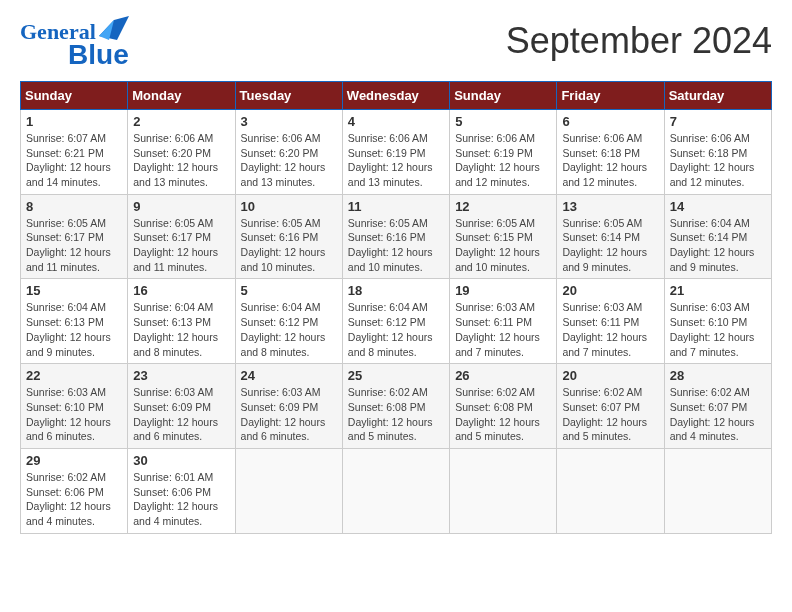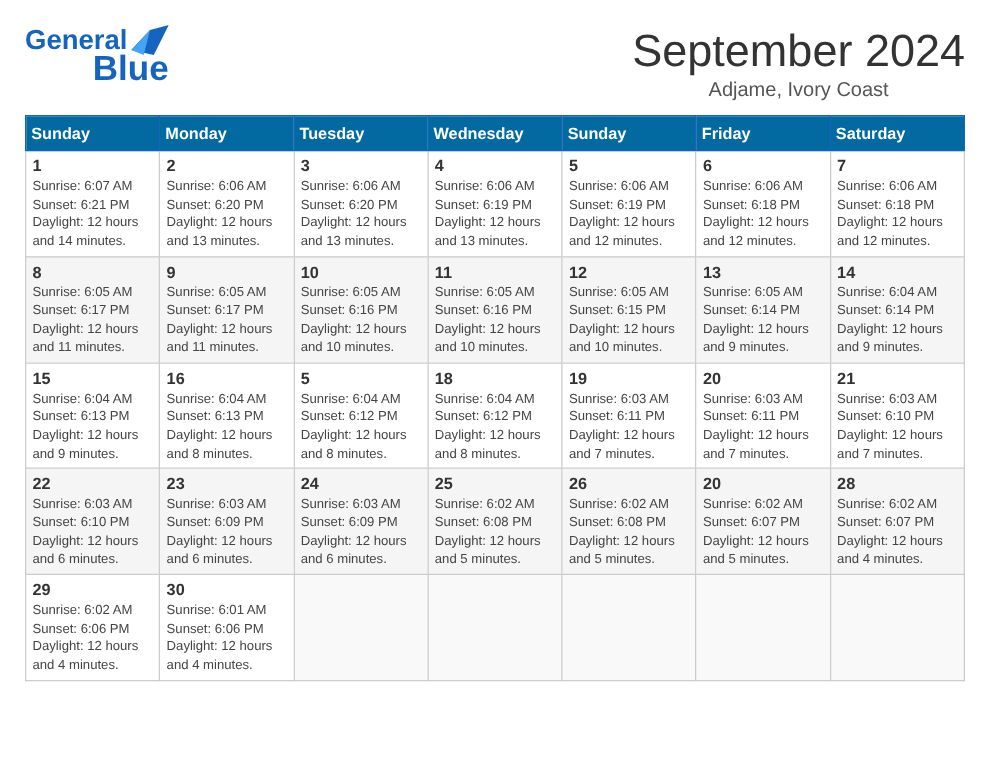--- a/index.html
+++ b/index.html
@@ -41,21 +41,21 @@
       font-size: 16px;
       color: #555;
       margin-top: 2px;
     }
     .calendar {
       width: 100%;
       border-collapse: collapse;
       font-size: 11px;
     }
     .calendar thead th {
-      background-color: #0369a1;
+      background-color: #7f1d1d;
       color: #fff;
       padding: 6px 4px;
       text-align: left;
       font-size: 13px;
       font-weight: bold;
       border: 1px solid #1565c0;
     }
     .calendar tbody td {
       border: 1px solid #ccc;
       vertical-align: top;
@@ -84,35 +84,34 @@
     .empty-cell {
       background-color: #f9f9f9 !important;
     }
   </style>
 </head>
 <body>
 
 <div class="header-area">
   <div class="logo">
     <div>
-      <div style="display:flex; align-items:flex-end;">
+      <div style="display:flex; align-items:flex-start;font-family:Liberation Serif, serif;">
         <span class="logo-text"><span>General</span></span>
         <svg width="30" height="24" viewBox="0 0 30 24" style="margin-left:3px; margin-top:-4px;">
           <polygon points="0,20 15,4 30,0 18,24" fill="#1565c0"></polygon>
           <polygon points="0,20 15,4 10,24" fill="#42a5f5"></polygon>
         </svg>
       </div>
       <div style="display:flex; justify-content:flex-end;">
         <span class="logo-text" style="color:#1565c0; font-size:28px; font-weight:bold; margin-top:-4px;">Blue</span>
       </div>
     </div>
   </div>
   <div class="title-area">
     <div class="month-title">September 2024</div>
-    <div class="location-title">Adjame, Ivory Coast</div>
   </div>
 </div>
 
 <table class="calendar">
   <thead>
     <tr>
     <th>Sunday</th>
         <th>Monday</th>
         <th>Tuesday</th>
         <th>Wednesday</th>

